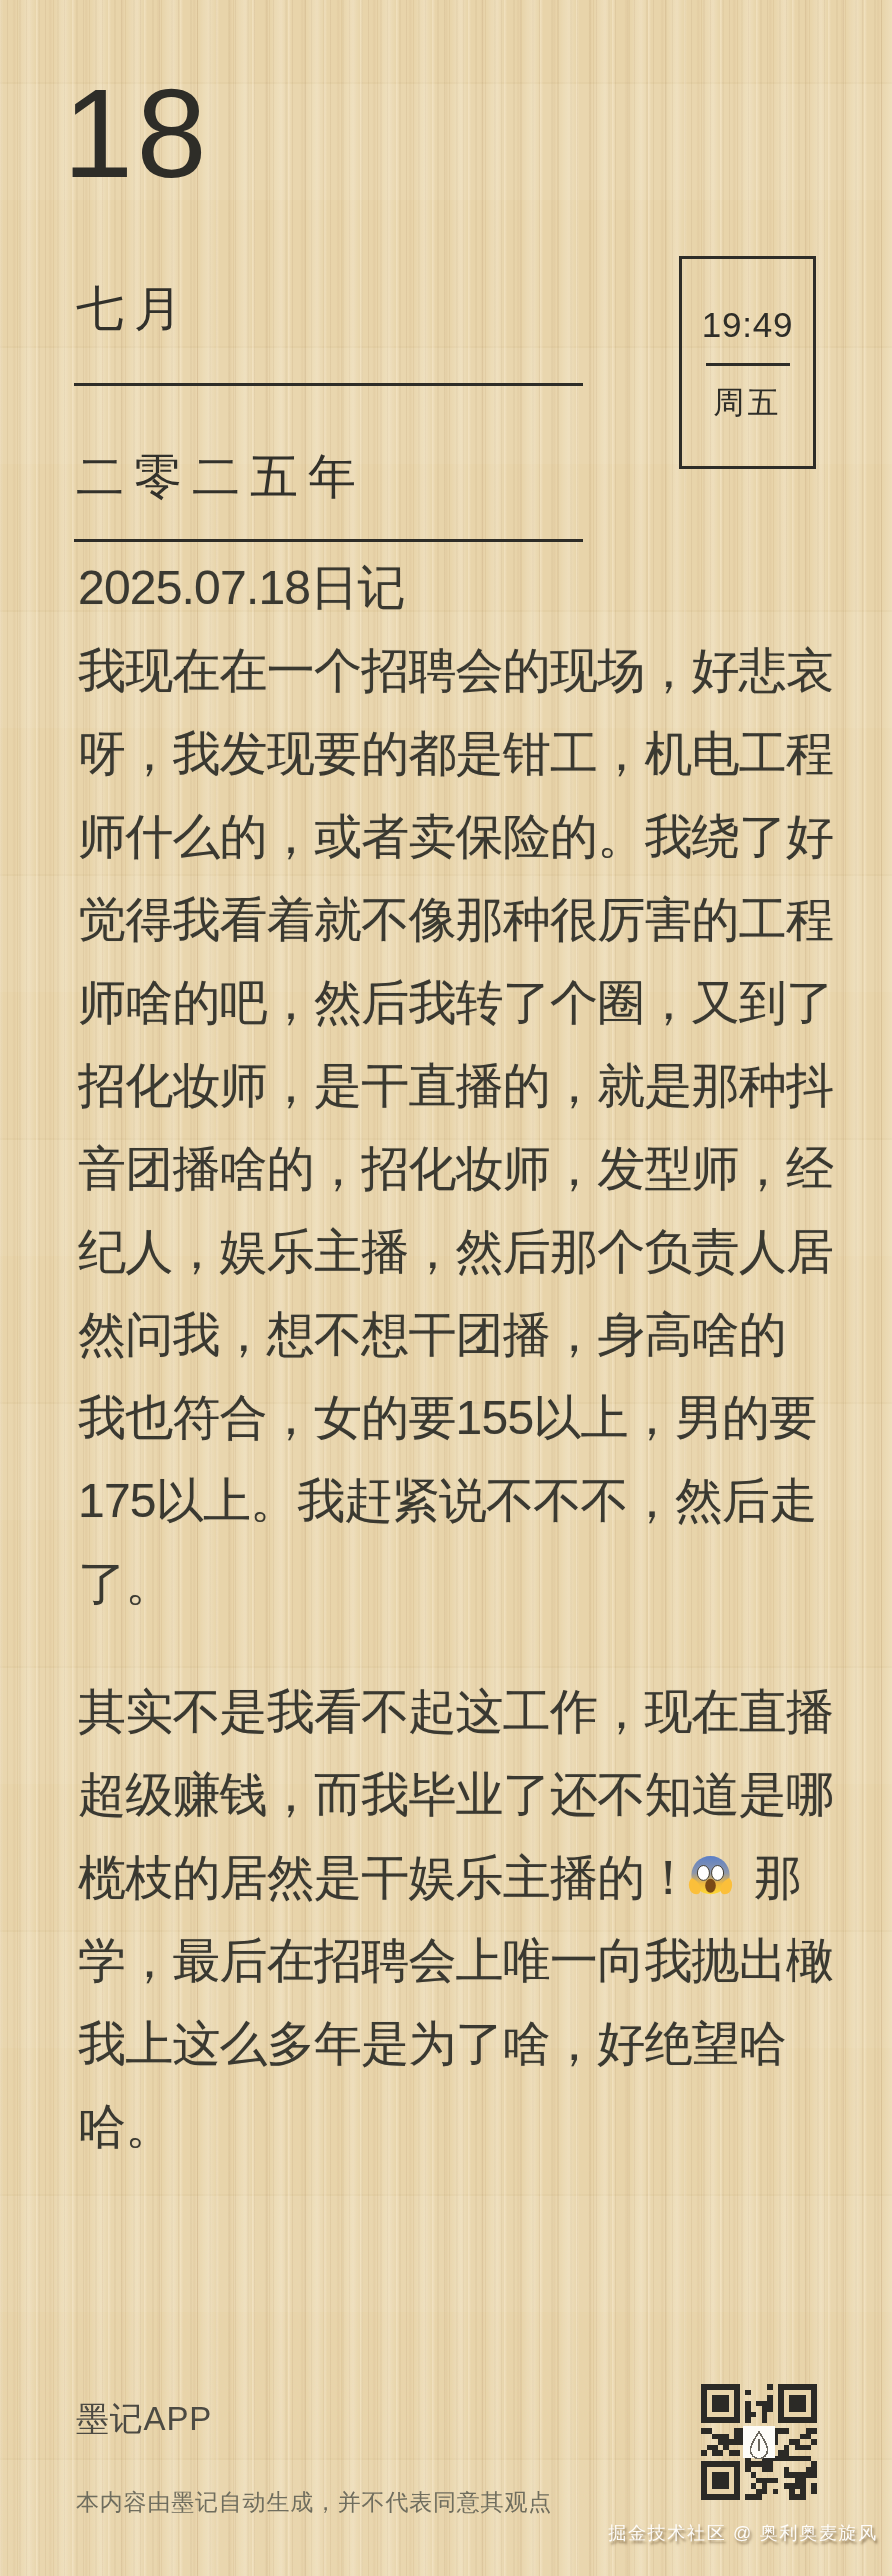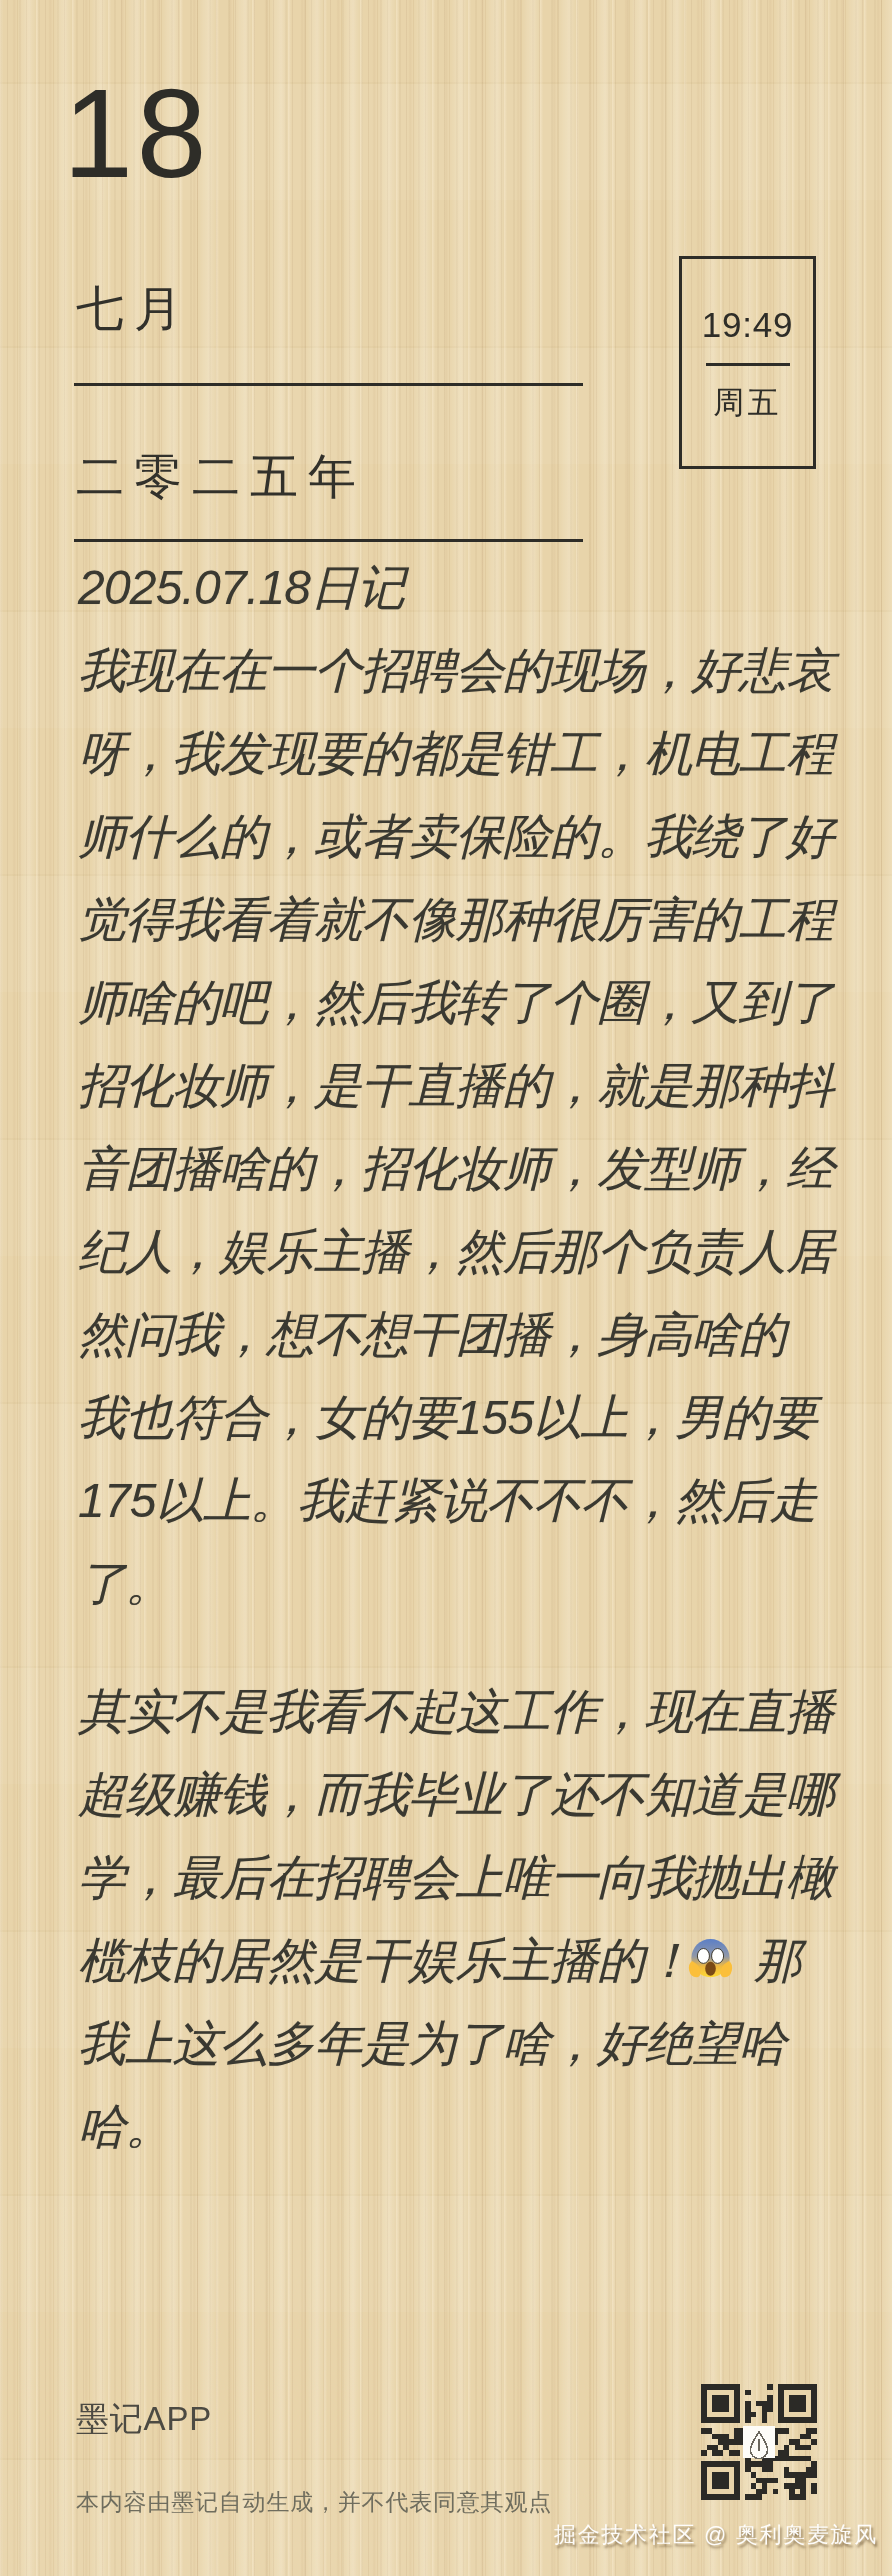--- a/index.html
+++ b/index.html
@@ -49,33 +49,33 @@
   }
   .time-text{font-size:35px;line-height:1;color:#2e2d28;font-weight:500;letter-spacing:0.8px;}
   .time-divider{width:84px;height:2.5px;background:#2e2d28;margin:21.5px 0;}
   .weekday-text{font-size:31px;line-height:1;color:#2e2d28;font-weight:500;letter-spacing:3.3px;}
   
   .diary{
     left:78px;top:546px;width:760px;color:#3a3931;
     font-size:48px;line-height:83px;font-weight:500;letter-spacing:-0.8px;
     text-shadow:0 0 0.8px rgba(58,57,49,0.35);
   }
-  .diary .line{white-space:nowrap;height:83px;font-style:italic;}
+  .diary .line{white-space:nowrap;height:83px;}
   .para-2{margin-top:45px;}
   .emoji-line{display:block;}
   .emoji{
     display:inline-block;width:51px;height:51px;vertical-align:-8.3px;
     margin:0 18px 0 -6.6px;
   }
   
   .app-name{left:76px;top:2402px;font-size:33px;line-height:1;color:#4c4a43;font-weight:500;letter-spacing:0.8px;}
   .disclaimer{left:76px;top:2491px;font-size:23px;line-height:1;color:#6f6d5e;letter-spacing:0.8px;}
   .qr{left:701px;top:2384px;width:116px;height:116px;}
   .watermark{
-    right:15px;top:2524px;font-size:22px;line-height:1;
+    right:15px;top:2524px;font-size:18px;line-height:1;
     color:rgba(255,255,255,0.95);letter-spacing:1.7px;font-weight:500;
     text-shadow:1.7px 2.5px 2.5px rgba(85,62,30,0.60);
     text-align:right;
   }
 </style>
 </head>
 <body>
 
 <div class="abs day-number">18</div>
 
@@ -105,42 +105,42 @@
     <div class="line">纪人，娱乐主播，然后那个负责人居</div>
     <div class="line">然问我，想不想干团播，身高啥的</div>
     <div class="line">我也符合，女的要155以上，男的要</div>
     <div class="line">175以上。我赶紧说不不不，然后走</div>
     <div class="line">了。</div>
   </div>
 
   <div class="para-2">
     <div class="line">其实不是我看不起这工作，现在直播</div>
     <div class="line">超级赚钱，而我毕业了还不知道是哪</div>
-    <div class="line">学，最后在招聘会上唯一向我抛出橄</div>
-
     <div class="line emoji-line">
       <span>榄枝的居然是干娱乐主播的！</span><span class="emoji">
         <svg viewBox="0 0 72 72" width="51" height="51" aria-hidden="true">
           <defs>
             <linearGradient id="faceGrad" x1="0" y1="0" x2="0" y2="1">
               <stop offset="0" stop-color="#5b7fc7"></stop>
               <stop offset="0.45" stop-color="#8f97a8"></stop>
               <stop offset="0.72" stop-color="#f0b93f"></stop>
               <stop offset="1" stop-color="#fdd835"></stop>
             </linearGradient>
           </defs>
           <circle cx="36" cy="34" r="27" fill="url(#faceGrad)"></circle>
           <ellipse cx="26" cy="31" rx="8.5" ry="10.5" fill="#ffffff" stroke="#3f3a2e" stroke-width="1.4"></ellipse>
           <ellipse cx="46" cy="31" rx="8.5" ry="10.5" fill="#ffffff" stroke="#3f3a2e" stroke-width="1.4"></ellipse>
           <ellipse cx="36" cy="49" rx="7.5" ry="10" fill="#7a4a16"></ellipse>
           <path d="M10 38 q-6 4 -4 14 q2 9 10 9 q6 0 6 -7 q0 -9 -12 -16z" fill="#fbbf3a"></path>
           <path d="M62 38 q6 4 4 14 q-2 9 -10 9 q-6 0 -6 -7 q0 -9 12 -16z" fill="#fbbf3a"></path>
         </svg>
       </span><span>那</span>
     </div>
+
+    <div class="line">学，最后在招聘会上唯一向我抛出橄</div>
 
     <div class="line">我上这么多年是为了啥，好绝望哈</div>
     <div class="line">哈。</div>
   </div>
 </div>
 
 <div class="abs app-name">墨记APP</div>
 <div class="abs disclaimer">本内容由墨记自动生成，并不代表同意其观点</div>
 
 <div class="abs qr">

